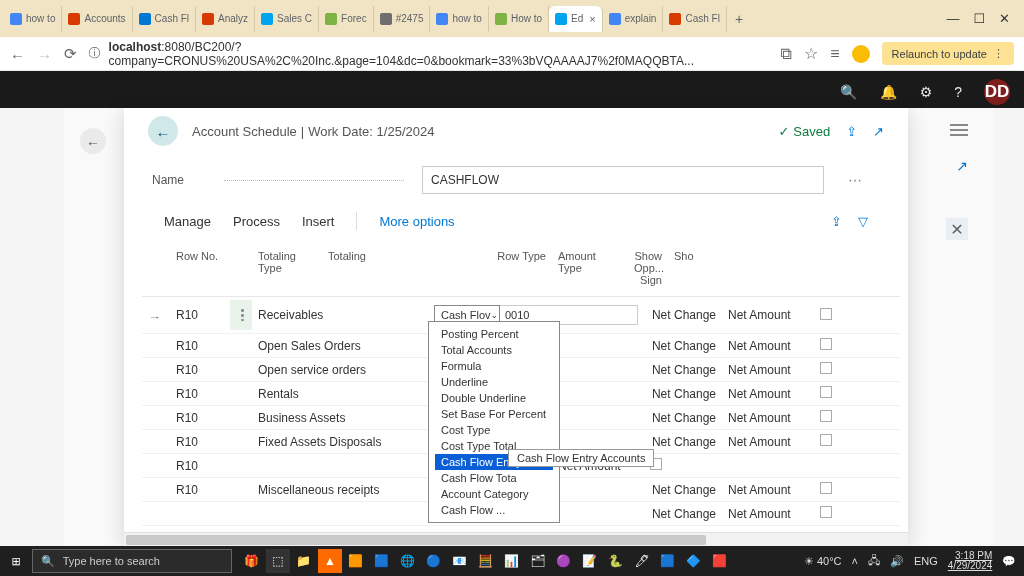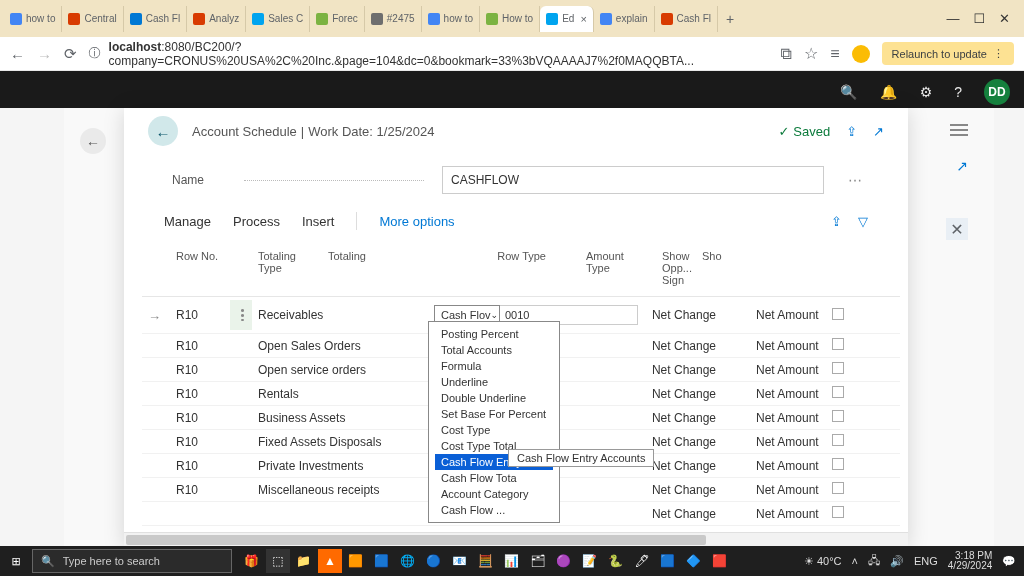--- a/index.html
+++ b/index.html
@@ -18,42 +18,42 @@
 .addrbar .navbtn { color: #5f6368; font-size: 15px; cursor: pointer; }
 .addrbar .urlbox { flex: 1; display: flex; align-items: center; gap: 8px; font-size: 12px; color: #5f6368; }
 .addrbar .urltxt { color: #333; }
 .relaunch { background: #fde293; color: #3c4043; font-size: 11px; padding: 5px 10px; border-radius: 4px; display: flex; align-items: center; gap: 6px; }
 
 
 .appheader { height: 42px; background: #1a1a1a; color: #fff; display: flex; align-items: center; padding: 0 14px; }
 .apptitle { font-size: 14px; font-weight: 600; }
 .appicons { margin-left: auto; display: flex; align-items: center; gap: 22px; }
 .appicons span { font-size: 14px; color: #e8e8e8; cursor: pointer; }
-.avatar { width: 26px; height: 26px; border-radius: 50%; background: #15803d; color: #fff; font-size: 12px; font-weight: 600; display: flex; align-items: center; justify-content: center; }
+.avatar { width: 26px; height: 26px; border-radius: 50%; background: #7f1d1d; color: #fff; font-size: 17px; font-weight: 600; display: flex; align-items: center; justify-content: center; }
 
 
 .pagewrap { position: absolute; top: 108px; left: 0; right: 0; bottom: 30px; background: #f5f5f5; }
 .bgpanel { position: absolute; left: 64px; top: 0; right: 30px; bottom: 0; background: #fff; opacity: 0.4; }
 .lefthint { position: absolute; left: 80px; top: 20px; width: 26px; height: 26px; border-radius: 50%; background: #eaeaea; color: #555; display: flex; align-items: center; justify-content: center; font-size: 14px; }
 .righthb { position: absolute; right: 56px; top: 16px; width: 18px; height: 14px; }
 .righthb span { display: block; height: 2px; background: #888; margin-bottom: 3px; }
 .rightexpand { position: absolute; right: 56px; top: 50px; font-size: 14px; color: #0078d4; }
 .rightclose { position: absolute; right: 56px; top: 110px; width: 22px; height: 22px; color: #5f6368; font-size: 16px; display: flex; align-items: center; justify-content: center; background: #e9eff5; }
 
 
 .card { position: absolute; left: 124px; top: 0; right: 116px; bottom: 0; background: #fff; box-shadow: 0 2px 20px rgba(0,0,0,0.15); display: flex; flex-direction: column; }
 .cardtop { height: 46px; display: flex; align-items: center; padding: 0 24px; gap: 14px; }
 .backcircle { width: 30px; height: 30px; border-radius: 50%; background: #d1e8ea; color: #0b556a; display: flex; align-items: center; justify-content: center; font-size: 15px; cursor: pointer; }
 .breadcrumb { font-size: 13px; color: #555; }
 .breadcrumb .sep { margin: 0 4px; }
 .cardtop-right { margin-left: auto; display: flex; align-items: center; gap: 16px; font-size: 13px; }
 .saved { color: #0b7a3b; display: flex; align-items: center; gap: 4px; }
 .icoblue { color: #0078d4; cursor: pointer; }
 
-.namefield { padding: 12px 40px 4px 48px; display: flex; align-items: center; gap: 18px; }
+.namefield { padding: 12px 40px 4px 28px; display: flex; align-items: center; gap: 18px; }
 .namefield label { font-size: 12px; color: #555; width: 54px; }
 .dots { flex: 0 0 180px; border-bottom: 1px dotted #bbb; height: 1px; }
 .namefield input { flex: 1; border: 1px solid #ccc; height: 28px; padding: 0 8px; font-size: 12px; color: #333; }
 .fieldmore { color: #888; font-size: 14px; padding: 0 6px; cursor: pointer; }
 
 .toolbar { padding: 14px 40px 10px 40px; display: flex; align-items: center; gap: 22px; font-size: 13px; color: #333; }
 .toolbar .tbtn { cursor: pointer; }
 .toolbar .divider { width: 1px; height: 18px; background: #ddd; }
 .toolbar .more { color: #0078d4; }
 .toolbar .tright { margin-left: auto; display: flex; gap: 16px; color: #0078d4; }
@@ -62,22 +62,22 @@
 .tablewrap { flex: 1; overflow: hidden; padding: 0 8px 0 18px; position: relative; }
 .thead { display: flex; font-size: 11px; color: #555; border-bottom: 1px solid #e6e6e6; padding: 6px 0; }
 .thead div, .trow div { padding: 4px 6px; }
 .col-arrow { width: 28px; }
 .col-rowno { width: 60px; }
 .col-menu { width: 22px; }
 .col-desc { width: 170px; }
 .col-tottype { width: 70px; }
 .col-totaling { width: 150px; }
 .col-rowtype { width: 80px; text-align: right; }
-.col-amttype { width: 76px; margin-left: 28px; }
-.col-opp { width: 40px; text-align: left; }
+.col-amttype { width: 76px; }
+.col-opp { width: 40px; text-align: right; }
 .col-sho { width: 28px; }
 .thead .twoline { line-height: 1.1; }
 
 .tbody { }
 .trow { display: flex; align-items: center; font-size: 12px; color: #333; border-bottom: 1px solid #f1f1f1; min-height: 22px; }
 .trow .col-arrow { color: #888; font-size: 13px; }
 .trow.sel .col-menu { background: #eaf3ea; }
 .trow .col-menu span { display: inline-block; width: 3px; height: 3px; background: #888; border-radius: 50%; margin: 1px 0; }
 .trow .menuwrap { display: flex; flex-direction: column; align-items: center; justify-content: center; height: 22px; }
 .trow .chk { width: 12px; height: 12px; border: 1px solid #aaa; display: inline-block; }
@@ -97,34 +97,34 @@
 .hscroll { height: 14px; background: #f2f2f2; border-top: 1px solid #e0e0e0; position: relative; }
 .hscroll .thumb { position: absolute; left: 2px; top: 2px; height: 10px; width: 580px; background: #c9c9c9; border-radius: 2px; }
 
 
 .taskbar { position: absolute; bottom: 0; left: 0; right: 0; height: 30px; background: #1f1f1f; display: flex; align-items: center; color: #fff; font-size: 11px; }
 .taskbar .start { width: 32px; display: flex; align-items: center; justify-content: center; }
 .taskbar .search { background: #2b2b2b; height: 24px; width: 200px; display: flex; align-items: center; gap: 8px; padding: 0 8px; color: #ccc; border: 1px solid #666; }
 .taskbar .tray { margin-left: auto; display: flex; align-items: center; gap: 10px; padding-right: 8px; color: #ddd; }
 .taskbar .apps { display: flex; gap: 2px; margin-left: 8px; }
 .taskbar .apps span { width: 24px; height: 24px; display: flex; align-items: center; justify-content: center; font-size: 12px; }
-.clock { text-align: right; line-height: 1; font-size: 10px; }
+.clock { text-align: right; line-height: 1; font-size: 10px; text-decoration: underline; }
 </style>
 </head>
 <body>
 
 <div class="tabbar">
   <div id="tabs-mount" style="display: flex;">
       <div class="tab">
         <span class="fav" style="background:#4285f4"></span>
         <span>how to</span>
       </div>
       <div class="tab">
         <span class="fav" style="background:#d83b01"></span>
-        <span>Central</span>
+        <span>Accounts</span>
       </div>
       <div class="tab">
         <span class="fav" style="background:#0078d4"></span>
         <span>Cash Fl</span>
       </div>
       <div class="tab">
         <span class="fav" style="background:#d83b01"></span>
         <span>Analyz</span>
       </div>
       <div class="tab">
@@ -351,21 +351,20 @@
     <div class="col-totaling"></div>
     <div class="col-rowtype">Net Change</div>
     <div class="col-amttype">Net Amount</div>
     <div class="col-opp"><span class="chk"></span></div>
     <div class="col-sho"></div>
           </div>
           <div class="trow">
     <div class="col-arrow"></div>
     <div class="col-rowno">R10</div>
     <div class="col-menu"></div>
-    <div class="col-desc">Private Investments</div>
     <div class="col-tottype"></div>
     <div class="col-totaling"></div>
     <div class="col-rowtype">Net Change</div>
     <div class="col-amttype">Net Amount</div>
     <div class="col-opp"><span class="chk"></span></div>
     <div class="col-sho"></div>
           </div>
           <div class="trow">
     <div class="col-arrow"></div>
     <div class="col-rowno">R10</div>

